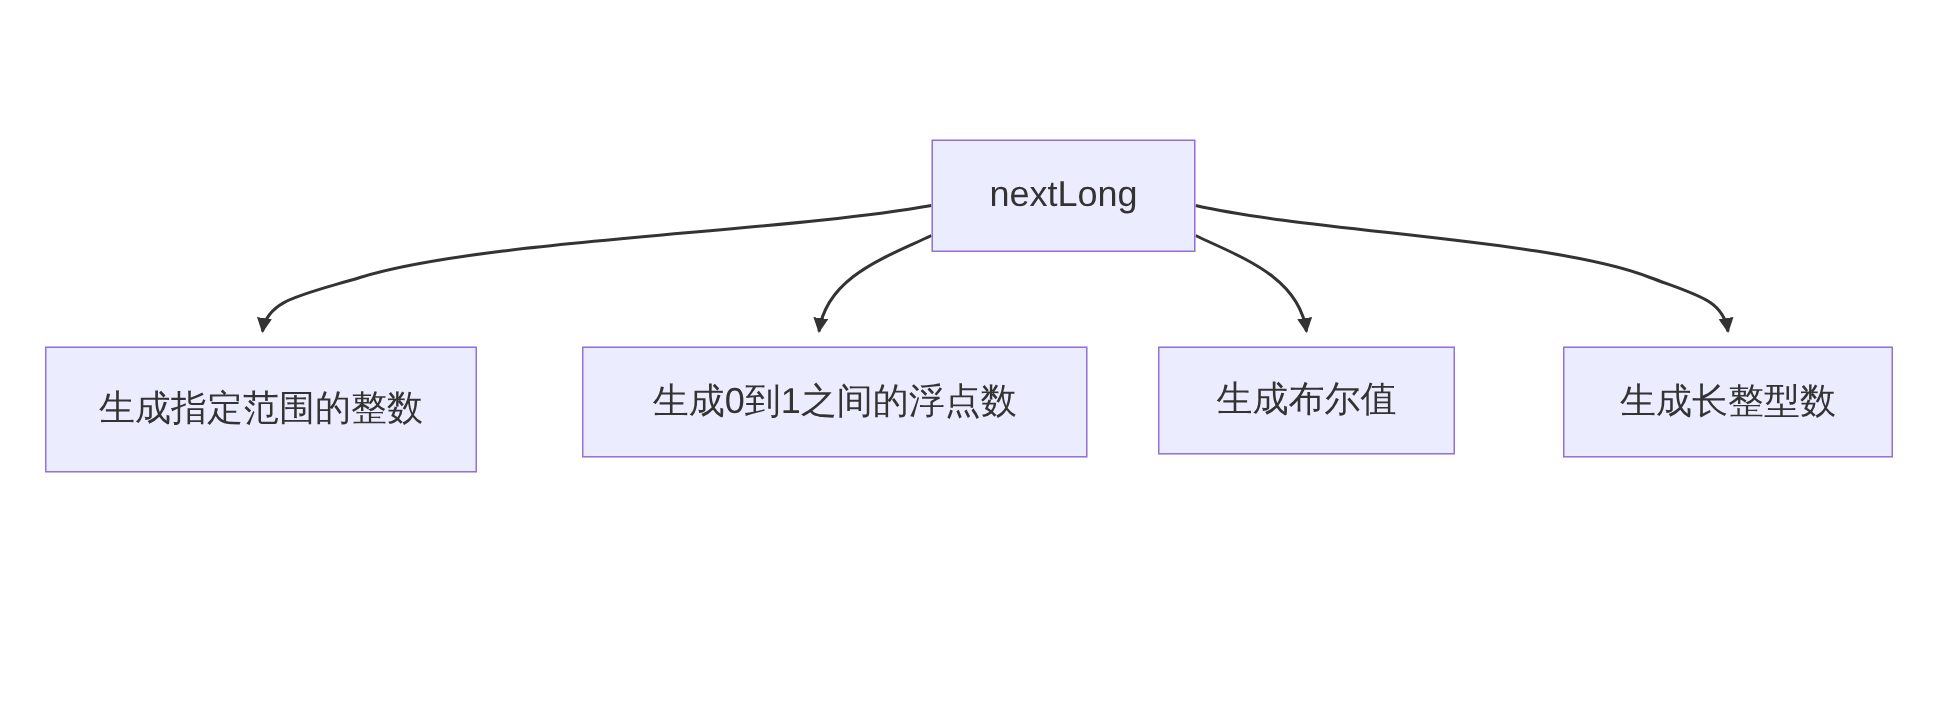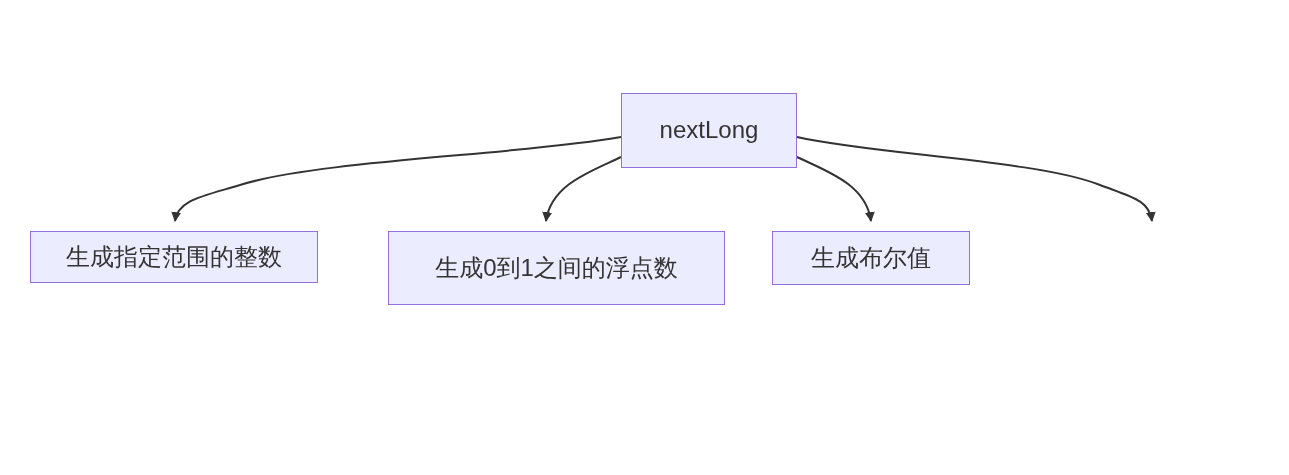--- a/index.html
+++ b/index.html
@@ -35,23 +35,23 @@
     color: #333333;
     display: flex;
     align-items: center;
     justify-content: center;
     font-size: 24px;
     line-height: 1.2;
     text-align: center;
     white-space: nowrap;
   }
   .node-root   { left: 621px;  top: 82px;  width: 176px; height: 75px; margin-top: 11px; }
-  .node-c0     { left: 30px;   top: 231px; width: 288px; height: 52px; }
+  .node-c0     { left: 30px;   top: 231px; width: 288px; height: 84px; }
   .node-c1     { left: 388px;  top: 231px; width: 337px; height: 74px; }
-  .node-c2     { left: 772px;  top: 231px; width: 198px; height: 54px; }
+  .node-c2     { left: 772px;  top: 231px; width: 198px; height: 72px; }
   .node-c3     { left: 1042px; top: 231px; width: 220px; height: 74px; }
 </style>
 </head>
 <body>
 
 <div class="canvas">
 
   <svg class="edges-layer" width="1289" height="475" viewBox="0 0 1289 475" xmlns="http://www.w3.org/2000/svg">
     <defs>
       <marker id="arrowhead" markerWidth="11" markerHeight="11" refX="9" refY="5" orient="auto" markerUnits="userSpaceOnUse">
@@ -73,14 +73,17 @@
   </div>
 
   <div class="flow-node node-c1">
     <span>生成0到1之间的浮点数</span>
   </div>
 
   <div class="flow-node node-c2">
     <span>生成布尔值</span>
   </div>
 
+  <div class="flow-node node-c3">
+    <span>生成长整型数</span>
+  </div>
 
 </div>
 
 </body></html>

